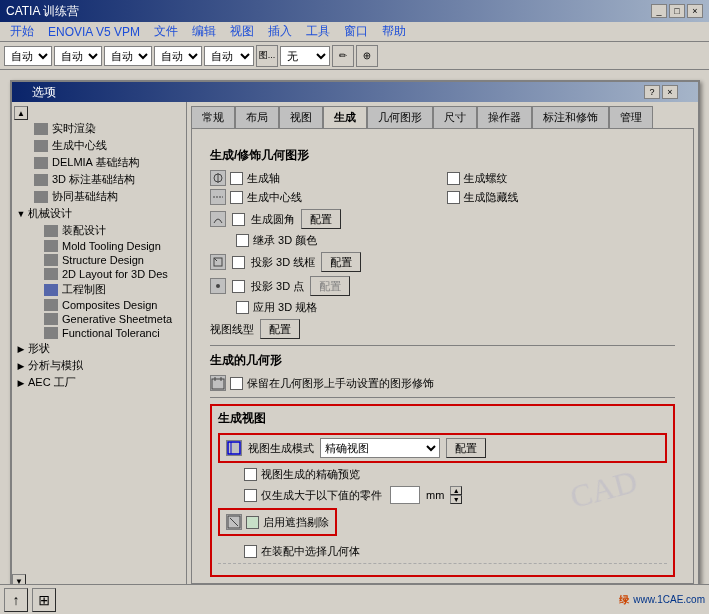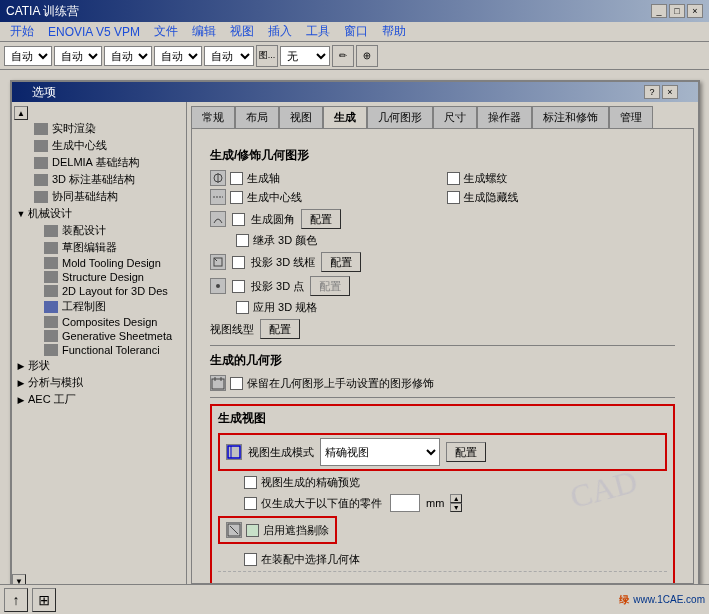--- a/index.html
+++ b/index.html
@@ -288,21 +288,21 @@
     .highlight-box2 {
       border: 2px solid #cc0000;
       padding: 4px 6px;
       margin-bottom: 4px;
       display: inline-flex;
       align-items: center;
       gap: 4px;
     }
 
     .select-dropdown {
-      height: 28px;
+      height: 20px;
       font-size: 11px;
       background: white;
       border: 1px solid #808080;
       min-width: 120px;
     }
 
     .watermark {
       position: absolute;
       bottom: 20px;
       right: 20px;
@@ -446,24 +446,20 @@
         <span class="tree-arrow">▼</span>
         <span>机械设计</span>
       </div>
 
       <div class="tree-sub-item">
         <span class="tree-icon"></span>
         <span>装配设计</span>
       </div>
       <div class="tree-sub-item">
         <span class="tree-icon"></span>
-        <span>草图编辑器</span>
-      </div>
-      <div class="tree-sub-item">
-        <span class="tree-icon"></span>
         <span>Mold Tooling Design</span>
       </div>
       <div class="tree-sub-item">
         <span class="tree-icon"></span>
         <span>Structure Design</span>
       </div>
       <div class="tree-sub-item">
         <span class="tree-icon"></span>
         <span>2D Layout for 3D Des</span>
       </div>

